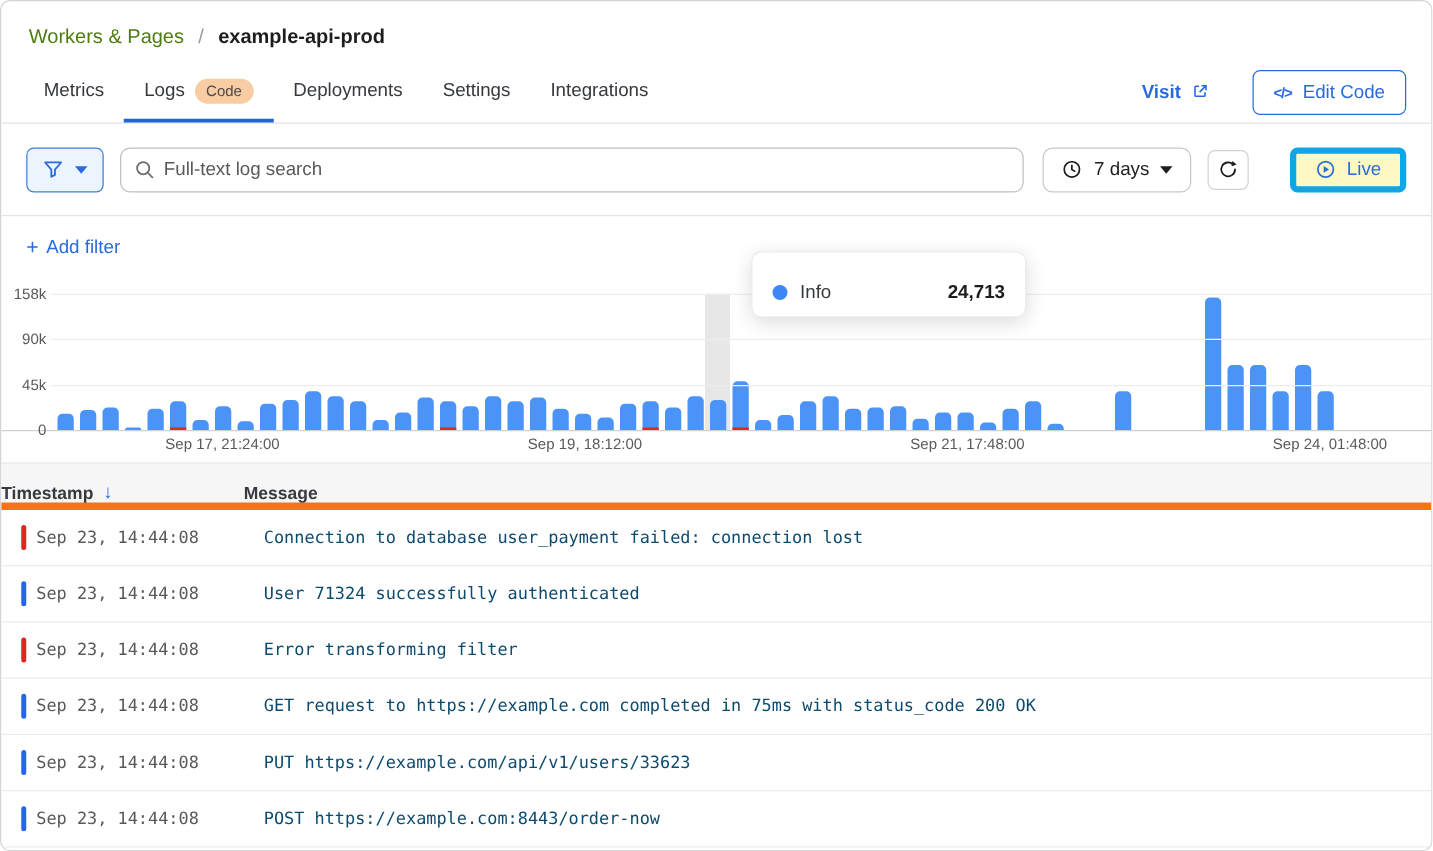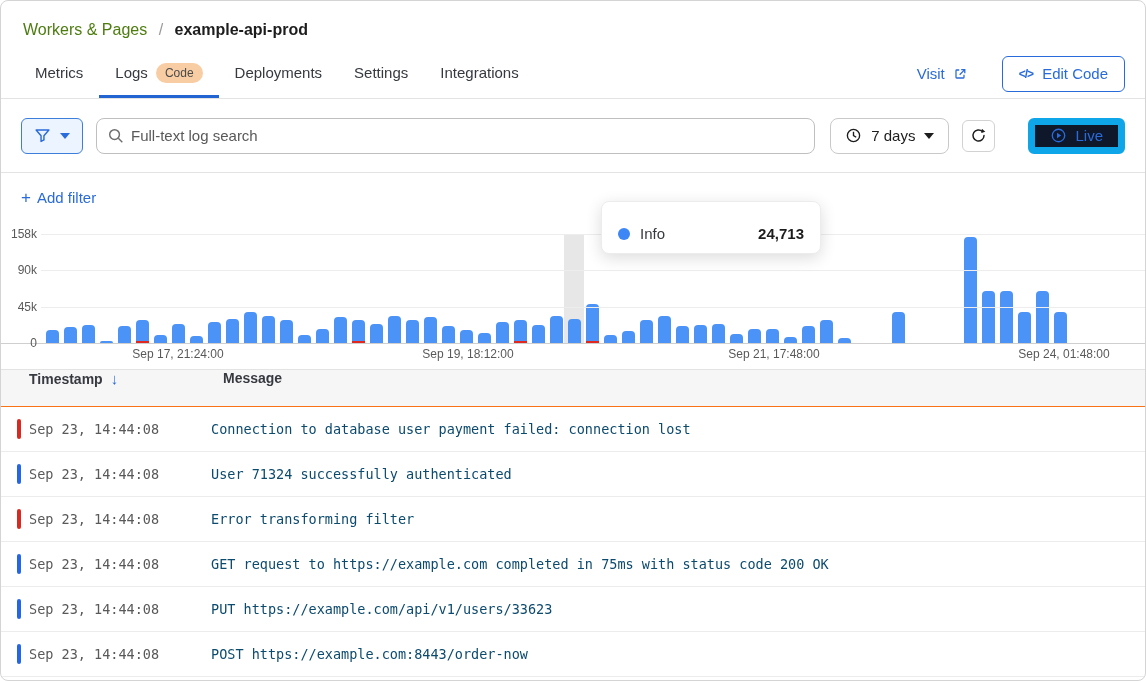--- a/index.html
+++ b/index.html
@@ -15,21 +15,21 @@
   .breadcrumb .crumb-page { color:#1d1d1d; font-weight:bold; }
 
   .tabs-row { display:flex; align-items:center; margin-top:12px; padding:0 20px 0 18px;
               border-bottom:1px solid #e3e3e3; }
   .tab { display:flex; align-items:center; gap:8px; padding:10px 16px 12px; font-size:15px;
          line-height:20px; color:#36393f; border-bottom:3px solid transparent; cursor:pointer; }
   .tab.active { border-bottom-color:#2264d1; }
   .badge { background:#f9cda4; color:#4a4a4a; font-size:12px; line-height:12px;
            padding:4px 9px; border-radius:999px; }
   .header-actions { margin-left:auto; display:flex; align-items:center; gap:34px; padding-bottom:4px; }
-  .visit-link { display:flex; align-items:center; gap:7px; color:#2a6bdb; font-size:15px; cursor:pointer; }
+  .visit-link { display:flex; align-items:flex-start; gap:7px; color:#2a6bdb; font-size:15px; cursor:pointer;font-weight:bold; }
   .btn-outline-blue { display:flex; align-items:center; gap:9px; border:1px solid #2a6bdb; color:#2a6bdb;
            background:#fff; border-radius:6px; height:36px; padding:0 16px; font-size:15px; cursor:pointer; }
   .code-glyph { font-size:12px; letter-spacing:-1px; font-weight:bold; }
 
   
   .toolbar { display:flex; align-items:center; height:74px; padding:0 20px; gap:13px;
              border-bottom:1px solid #e3e3e3; }
   .filter-btn { display:flex; align-items:center; gap:9px; width:62px; height:36px; justify-content:center;
                 background:#ebf4ff; border:1px solid #3d7edb; border-radius:6px; cursor:pointer; }
   .search-wrap { flex:1; position:relative; }
@@ -37,21 +37,21 @@
   .search-input { width:100%; height:36px; border:1px solid #bfbfbf; border-radius:8px;
                   padding:0 12px 0 34px; font-size:15px; color:#36393f; outline:none;
                   font-family:"Liberation Sans", sans-serif; }
   .search-input::placeholder { color:#595959; }
   .range-btn { display:flex; align-items:center; gap:9px; height:36px; padding:0 14px;
                border:1px solid #c9c9c9; border-radius:8px; background:#fff; font-size:15px;
                color:#1d1d1d; cursor:pointer; margin-left:2px; }
   .refresh-btn { display:flex; align-items:center; justify-content:center; width:33px; height:32px;
                  border:1px solid #d2d2d2; border-radius:6px; background:#fff; cursor:pointer; }
   .live-btn { display:flex; align-items:center; gap:8px; height:36px; padding:0 15px; margin-left:20px;
-              background:#0f172a; border:7px solid #0ea5e9; border-radius:6px; color:#2a6bdb;
+              background:#fef9c3; border:5px solid #0ea5e9; border-radius:6px; color:#2a6bdb;
               font-size:15px; cursor:pointer; }
   .caret { width:0; height:0; border-left:5px solid transparent; border-right:5px solid transparent;
            border-top:6px solid #2a6bdb; }
   .caret.dark { border-top-color:#1d1d1d; }
 
   .add-filter-row { padding:16px 20px 14px; }
   .add-filter { display:inline-flex; align-items:center; gap:6px; color:#2a6bdb; font-size:15px; cursor:pointer; }
   .plus { font-size:17px; line-height:15px; }
 
   
@@ -72,23 +72,23 @@
              box-shadow:0 4px 16px rgba(0,0,0,.14); }
   .tooltip-title { font-size:15px; line-height:20px; color:#1d1d1d; font-weight:bold; }
   .tooltip-title .tz { color:#9a9a9a; font-weight:normal; }
   .tooltip-row { display:flex; align-items:center; margin-top:10px; font-size:15px; }
   .dot { width:12px; height:12px; border-radius:50%; margin-right:10px; flex:none; }
   .dot.info { background:#3c87f5; } .dot.err { background:#e01b1b; }
   .tooltip-row .val { margin-left:auto; font-weight:bold; color:#1d1d1d; }
 
   
   .log-table { border-top:1px solid #e3e3e3; }
-  .thead { display:flex; align-items:flex-start; height:37px; background:#f6f6f7;
-           border-bottom:1px solid #f97316; font-size:14px; font-weight:bold; color:#36393f;
-           padding-left:28px; }
+  .thead { display:flex; align-items:flex-end; height:37px; background:#f6f6f7;
+           border-bottom:6px solid #f97316; font-size:14px; font-weight:bold; color:#36393f;
+           }
   .h-ts { width:194px; display:flex; align-items:center; gap:8px; cursor:pointer; }
   .sort-arrow { color:#2a6bdb; font-weight:normal; font-size:15px; }
   .mono { font-family:"DejaVu Sans Mono", monospace; font-size:13.5px; }
   .log-row { display:flex; align-items:center; height:45px; border-bottom:1px solid #ececec; cursor:pointer; }
   .indicator { width:4px; height:20px; border-radius:2px; margin:0 8px 0 16px; flex:none; background:#2566e8; }
   .log-row[data-level="error"] .indicator { background:#d92a21; }
   .ts { width:182px; color:#595959; flex:none; }
   .msg { flex:1; color:#0c4a6e; white-space:nowrap; overflow:hidden; }
 </style>
 </head>

